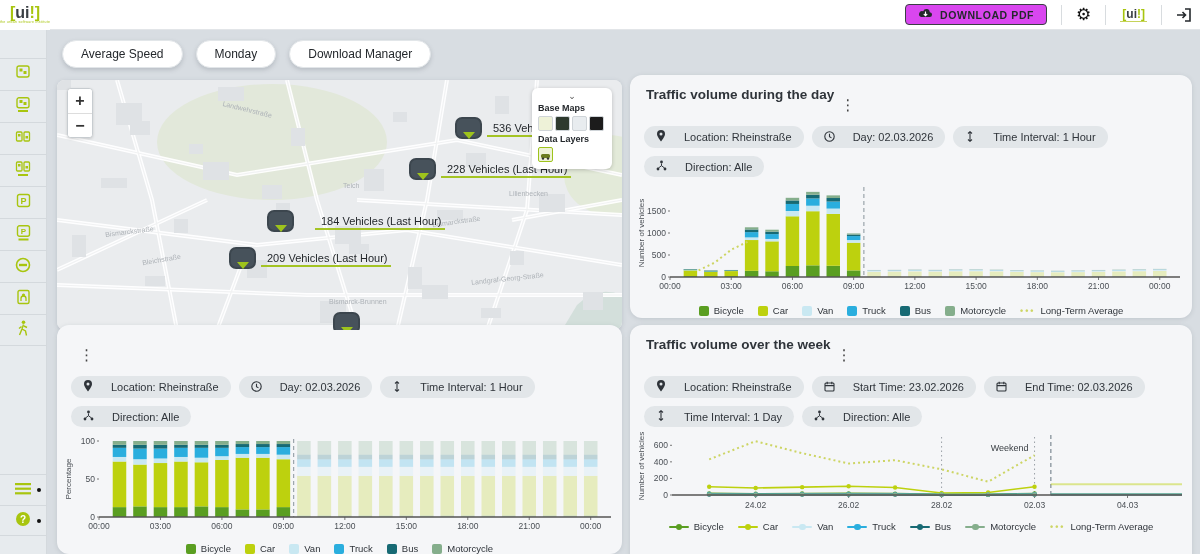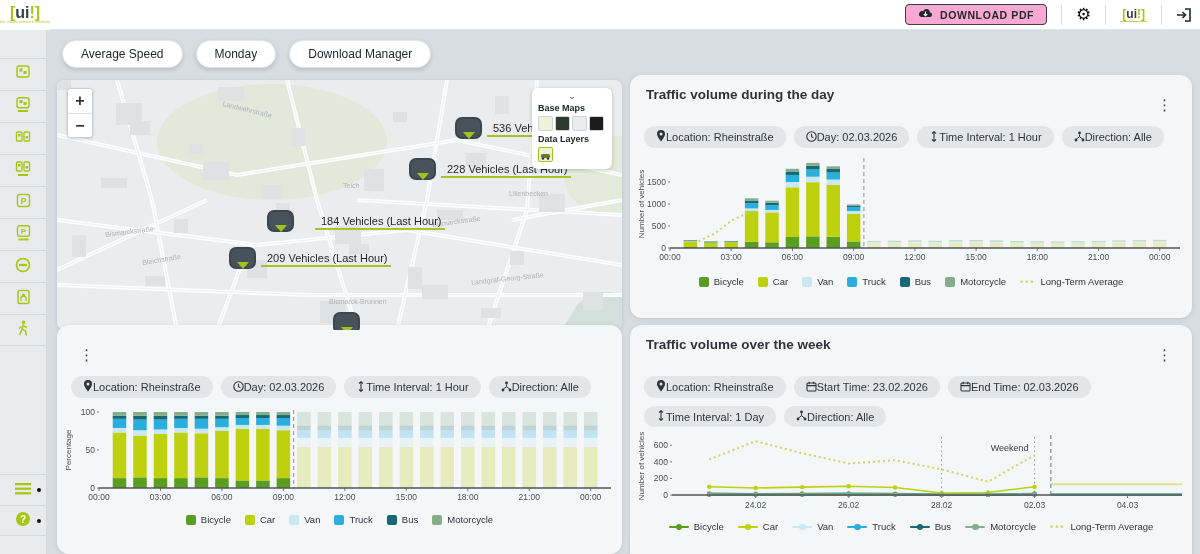--- a/index.html
+++ b/index.html
@@ -8,21 +8,21 @@
   .app { position:absolute; inset:0; }
 
   
   .header { position:absolute; left:0; top:0; width:1200px; height:30px; background:#fff; border-bottom:1px solid #e2e5e8; display:flex; align-items:center; z-index:50; }
   .logo { width:50px; height:30px; display:flex; flex-direction:column; align-items:center; justify-content:center; background:#fff; }
   .logo .brand { font-size:16px; font-weight:bold; color:#3a3f44; letter-spacing:0; line-height:15px; }
   .logo .brand .gr { color:#a8c50f; }
   .logo .tagline { font-size:3.5px; color:#a8c50f; letter-spacing:.3px; white-space:nowrap; }
   .header-title { font-size:16px; color:#3b4046; margin-left:10px; font-weight:400; }
   .header-right { margin-left:auto; display:flex; align-items:center; gap:0; padding-right:8px; }
-  .dl-btn { display:flex; align-items:center; gap:7px; border:1px solid #3a3f44; border-radius:4px; background:#f9a8d4; padding:3px 12px; font-size:10.5px; font-weight:bold; letter-spacing:.6px; color:#24282c; cursor:pointer; }
+  .dl-btn { display:flex; align-items:center; gap:7px; border:1px solid #3a3f44; border-radius:4px; background:#d946ef; padding:3px 12px; font-size:10.5px; font-weight:bold; letter-spacing:.6px; color:#24282c; cursor:pointer; }
   .hsep { width:1px; height:20px; background:#d8dcdf; margin:0 14px; }
   .gear { font-size:17px; color:#111; line-height:1; cursor:pointer; }
   .mini-logo { font-size:12px; font-weight:bold; color:#3a3f44; border-bottom:1px solid #c6d35a; padding:0 2px; cursor:pointer; }
   .mini-logo .gr { color:#a8c50f; }
   .logout { cursor:pointer; display:flex; align-items:center; }
 
   
   .sidebar { position:absolute; left:0; top:30px; width:47px; height:524px; background:#e7ebee; border-right:1px solid #d4d9dd; z-index:40; }
   .side-items { position:absolute; top:28px; left:0; width:100%; }
   .side-item { width:100%; height:32px; display:flex; align-items:center; justify-content:center; border-top:1px solid #d4d9dd; cursor:pointer; position:relative; }
@@ -30,25 +30,25 @@
   .side-bottom { position:absolute; bottom:18px; left:0; width:100%; }
   .side-bottom .side-item { height:31px; }
   .dot { position:absolute; right:5px; top:50%; width:4px; height:4px; margin-top:-2px; background:#111; border-radius:50%; }
 
   
   .tabs { position:absolute; left:62px; top:40px; display:flex; gap:13px; z-index:30; }
   .tab { background:#fff; border:1px solid #e2e6e9; border-radius:16px; padding:6px 18px; font-size:12px; color:#24282c; box-shadow:0 2px 4px rgba(90,100,110,.25); cursor:pointer; white-space:nowrap; }
 
   
   .panel { position:absolute; background:#f5f6f8; border-radius:12px; box-shadow:0 1px 4px rgba(120,130,140,.25); overflow:hidden; }
-  .panel-head { display:flex; align-items:flex-start; justify-content:space-between; padding:12px 14px 0 16px;gap:8px; }
+  .panel-head { display:flex; align-items:flex-start; padding:12px 14px 0 16px; }
   .panel-title { font-size:13.5px; font-weight:bold; color:#2f343a; }
   .panel-menu { font-size:15px; color:#444; line-height:1; padding:4px 6px; cursor:pointer; margin-top:6px; }
   .chips { display:flex; flex-wrap:wrap; gap:8px; padding:10px 14px 0 14px; }
-  .chip { display:flex; align-items:center; gap:0; background:#e2e6e9; border-radius:14px; padding:4px 12px; font-size:11px; color:#2f343a; cursor:pointer; white-space:nowrap; }
+  .chip { display:flex; align-items:center; gap:18px; background:#e2e6e9; border-radius:14px; padding:4px 12px; font-size:11px; color:#2f343a; cursor:pointer; white-space:nowrap; }
   .chip svg { flex:0 0 auto; }
 
   
   .chart-wrap { padding:4px 6px 0 6px; }
   .legend { display:flex; justify-content:center; align-items:center; gap:14px; font-size:9.5px; color:#2f343a; margin-top:2px; }
   .legend-item { display:flex; align-items:center; gap:5px; cursor:pointer; }
   .sw { width:10px; height:10px; border-radius:2px; display:inline-block; }
   .lsw { position:relative; width:20px; height:8px; display:inline-block; }
   .lsw .bar { position:absolute; left:0; top:3px; width:20px; height:2.5px; border-radius:2px; }
   .lsw .pt { position:absolute; left:7px; top:1px; width:6.5px; height:6.5px; border-radius:50%; }

